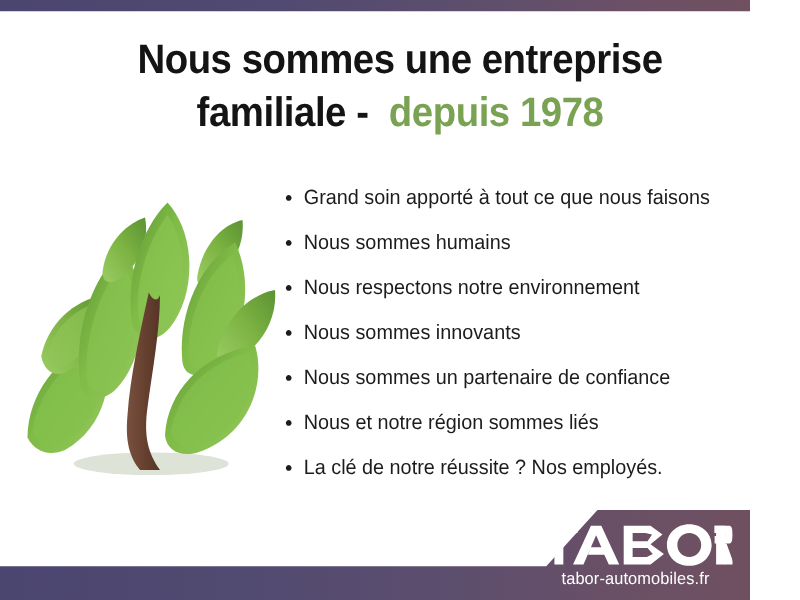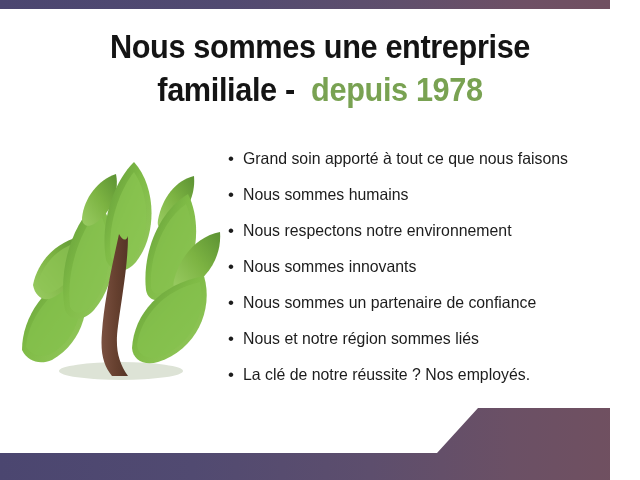--- a/index.html
+++ b/index.html
@@ -11,21 +11,20 @@
   body {
     font-family: "Liberation Sans", sans-serif;
   }
 
   .slide {
     position: relative;
     width: 600px;
     height: 480px;
     background: #ffffff;
     overflow: hidden;
-    padding-left: 10px;
   }
 
   
   .top-bar {
     position: absolute;
     top: 0; left: 0;
     width: 640px;
     height: 9px;
     background: linear-gradient(90deg, #4b4670 0%, #514a71 35%, #5f4f6c 62%, #6e5065 82%, #71505f 100%);
   }
@@ -236,14 +235,40 @@
           <stop offset="30%" stop-color="#514a71"></stop>
           <stop offset="58%" stop-color="#5d4e6d"></stop>
           <stop offset="80%" stop-color="#6b5065"></stop>
           <stop offset="100%" stop-color="#71505f"></stop>
         </linearGradient>
       </defs>
       <path d="M0 53 L437 53 L478 8 L640 8 L640 80 L0 80 Z" fill="url(#bandG)"></path>
     </svg>
   </div>
 
+  <div class="logo-lockup">
+    <svg class="logo-mark" viewBox="0 0 260 56" xmlns="http://www.w3.org/2000/svg">
+      <g fill="#ffffff">
+
+        <path d="M2 2 L52 2 L52 12 L33 12 L33 54 L21 54 L21 12 L2 12 Z"></path>
+
+        <path d="M60 54 L46 54 L70 2 L84 2 L108 54 L94 54 L88 41 L66 41 L70 31 L84 31 L77 15 Z"></path>
+
+        <path d="M114 2 L150 2 L166 14 L150 27 L168 40 L150 54 L114 54 Z
+                 M126 12 L126 23 L146 23 L152 14 L143 12 Z
+                 M126 32 L126 44 L145 44 L153 40 L146 32 Z" fill-rule="evenodd"></path>
+
+        <path d="M202 0 C219 0 232 12 232 28 C232 44 219 56 202 56 C185 56 172 44 172 28 C172 12 185 0 202 0 Z
+                 M202 12 C193 12 186 19 186 28 C186 37 193 44 202 44 C211 44 218 37 218 28 C218 19 211 12 202 12 Z" fill-rule="evenodd"></path>
+
+        <path d="M238 2 L238 54 L250 54 L250 2 Z"></path>
+        <path d="M238 2 L236 2 L236 12 L238 12 Z"></path>
+      </g>
+
+      <g fill="#ffffff">
+        <path d="M236 2 L256 2 C262 2 262 26 256 26 L236 26 L236 16 L250 16 L250 12 L236 12 Z"></path>
+        <path d="M240 26 L252 26 L262 54 L249 54 Z"></path>
+      </g>
+    </svg>
+    <div class="logo-tagline">tabor-automobiles.fr</div>
+  </div>
 
 </div>
 
 </body></html>

